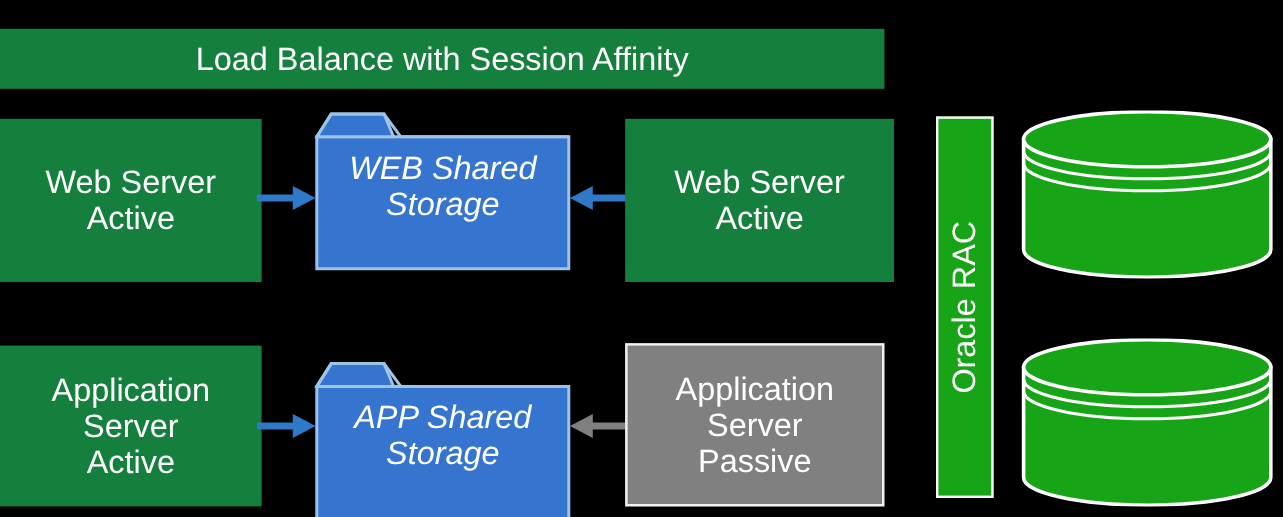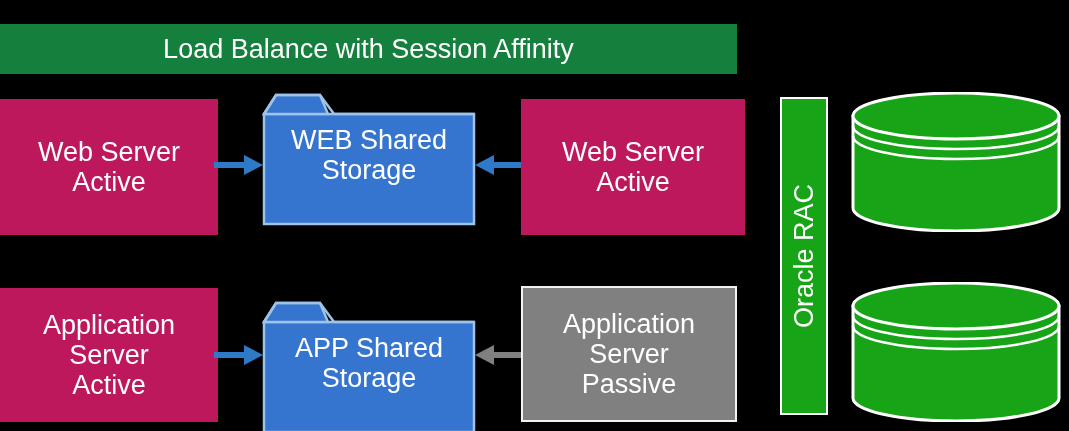--- a/index.html
+++ b/index.html
@@ -36,21 +36,21 @@
     top: 0px;
     width: 737px;
     height: 50px;
     background: #15803d;
     font-size: 27px;
     margin-top: 24px;
   }
 
   
   .srv-blue {
-    background: #be185d;
+    background: #15803d;
     font-size: 27px;
   }
   .srv-gray {
     background: #808080;
     border: 2px solid #f2f2f2;
     font-size: 27px;
   }
 
   .web-left   { left: 0px;   top: 99px;  width: 218px; height: 136px; }
   .web-right  { left: 521px; top: 99px;  width: 224px; height: 136px; }
@@ -79,20 +79,21 @@
     height: 78px;
     display: flex;
     align-items: center;
     justify-content: center;
     text-align: center;
     color: #ffffff;
     font-size: 27px;
     line-height: 1.12;
     white-space: pre-line;
     user-select: none;
+    font-style: italic;
   }
 
   
   .arrow {
     position: absolute;
   }
   .arrow svg { display: block; }
   .arrow-web-left  { left: 214px; top: 152px; }
   .arrow-web-right { left: 474px; top: 152px; }
   .arrow-app-left  { left: 214px; top: 342px; }

